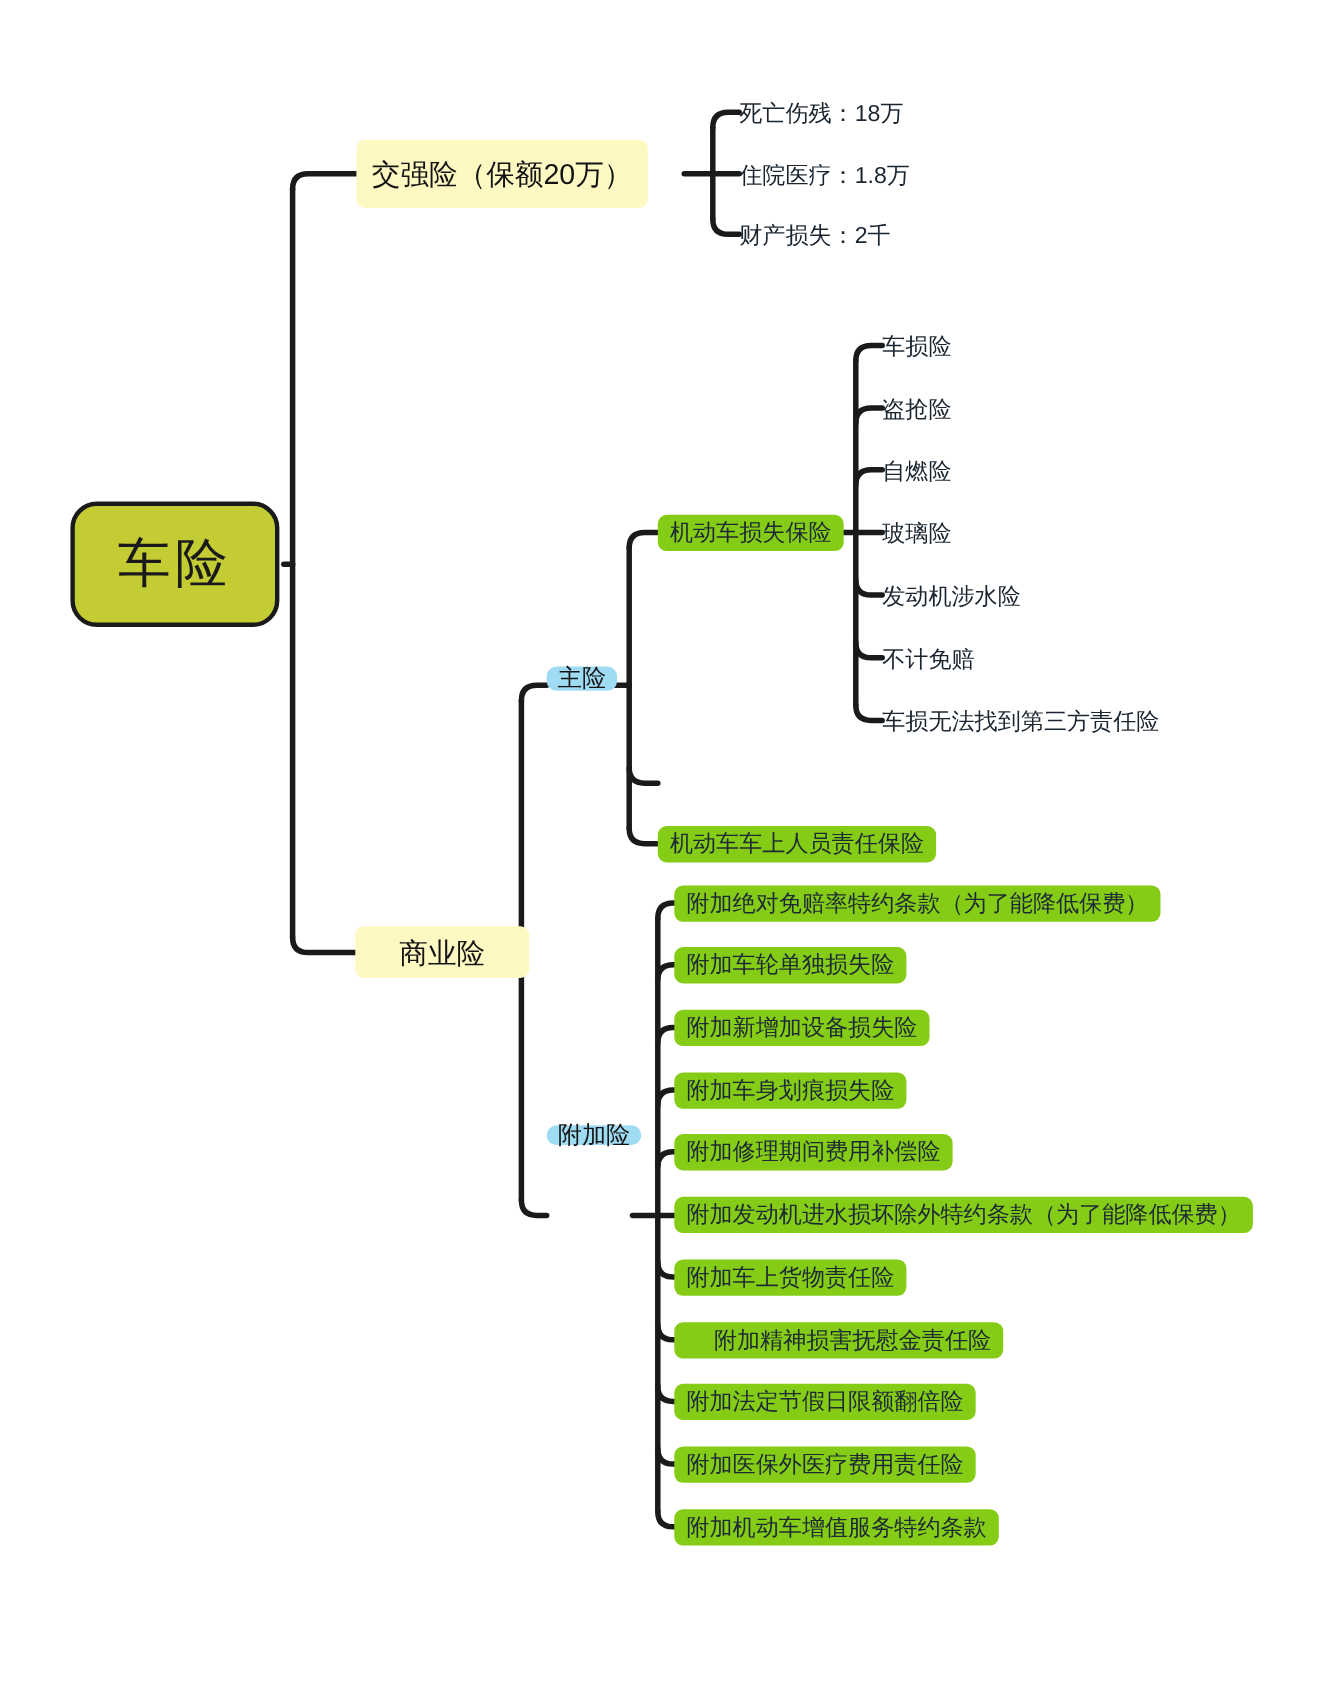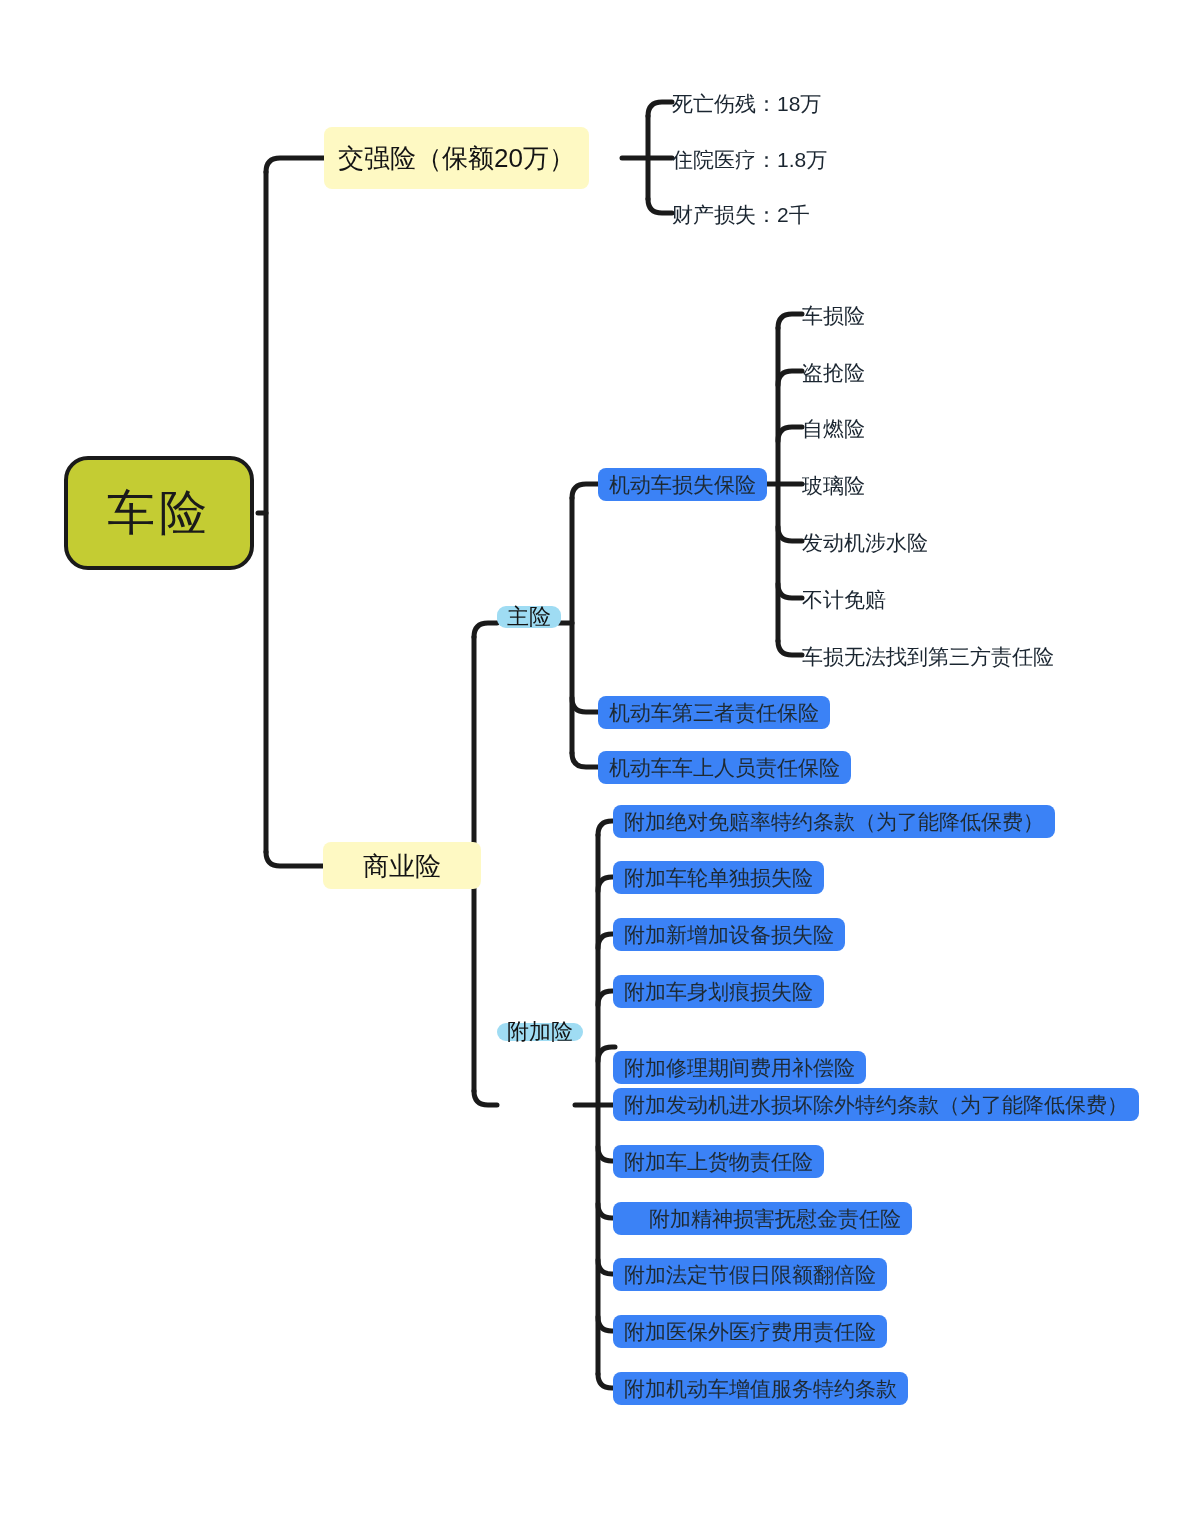--- a/index.html
+++ b/index.html
@@ -61,21 +61,21 @@
     border-radius: 9px;
     font-size: 22px;
     color: #141414;
     z-index: 3;
     padding: 0 10px;
   }
   .node-zhuxian { left: 497px; top: 606px; height: 22px; }
   .node-fujiaxian { left: 497px; top: 1023px; height: 18px; }
   
   .node-gray {
-    background: #3b82f6;
+    background: #84cc16;
     border-radius: 8px;
     font-size: 21px;
     color: #1e2a33;
     z-index: 3;
     height: 33px;
     padding: 0 11px;
     justify-content: flex-start;
   }
   
   .node-plain {
@@ -153,38 +153,37 @@
 
   <div class="node node-plain" style="left:672px; top:88px;">死亡伤残：18万</div>
   <div class="node node-plain" style="left:672px; top:144px;">住院医疗：1.8万</div>
   <div class="node node-plain" style="left:672px; top:199px;">财产损失：2千</div>
 
   <div class="node node-l1 node-syx">商业险</div>
 
   <div class="node node-l2 node-zhuxian">主险</div>
 
   <div class="node node-gray" style="left:598px; top:468px;">机动车损失保险</div>
-  <div class="node node-gray" style="left:598px; top:696px;">机动车第三者责任保险</div>
   <div class="node node-gray" style="left:598px; top:751px;">机动车车上人员责任保险</div>
 
   <div class="node node-plain" style="left:802px; top:300px;">车损险</div>
   <div class="node node-plain" style="left:802px; top:357px;">盗抢险</div>
   <div class="node node-plain" style="left:802px; top:413px;">自燃险</div>
   <div class="node node-plain" style="left:802px; top:470px;">玻璃险</div>
   <div class="node node-plain" style="left:802px; top:527px;">发动机涉水险</div>
   <div class="node node-plain" style="left:802px; top:584px;">不计免赔</div>
   <div class="node node-plain" style="left:802px; top:641px;">车损无法找到第三方责任险</div>
 
   <div class="node node-l2 node-fujiaxian">附加险</div>
 
   <div class="node node-gray" style="left:613px; top:805px;">附加绝对免赔率特约条款（为了能降低保费）</div>
   <div class="node node-gray" style="left:613px; top:861px;">附加车轮单独损失险</div>
   <div class="node node-gray" style="left:613px; top:918px;">附加新增加设备损失险</div>
   <div class="node node-gray" style="left:613px; top:975px;text-align:right;">附加车身划痕损失险</div>
-  <div class="node node-gray" style="left:613px; top:1031px;margin-top:20px;">附加修理期间费用补偿险</div>
+  <div class="node node-gray" style="left:613px; top:1031px;">附加修理期间费用补偿险</div>
   <div class="node node-gray" style="left:613px; top:1088px;">附加发动机进水损坏除外特约条款（为了能降低保费）</div>
   <div class="node node-gray" style="left:613px; top:1145px;">附加车上货物责任险</div>
   <div class="node node-gray" style="left:613px; top:1202px;padding-left:36px;">附加精神损害抚慰金责任险</div>
   <div class="node node-gray" style="left:613px; top:1258px;">附加法定节假日限额翻倍险</div>
   <div class="node node-gray" style="left:613px; top:1315px;">附加医保外医疗费用责任险</div>
   <div class="node node-gray" style="left:613px; top:1372px;">附加机动车增值服务特约条款</div>
 
 </div>
 
 </body></html>

